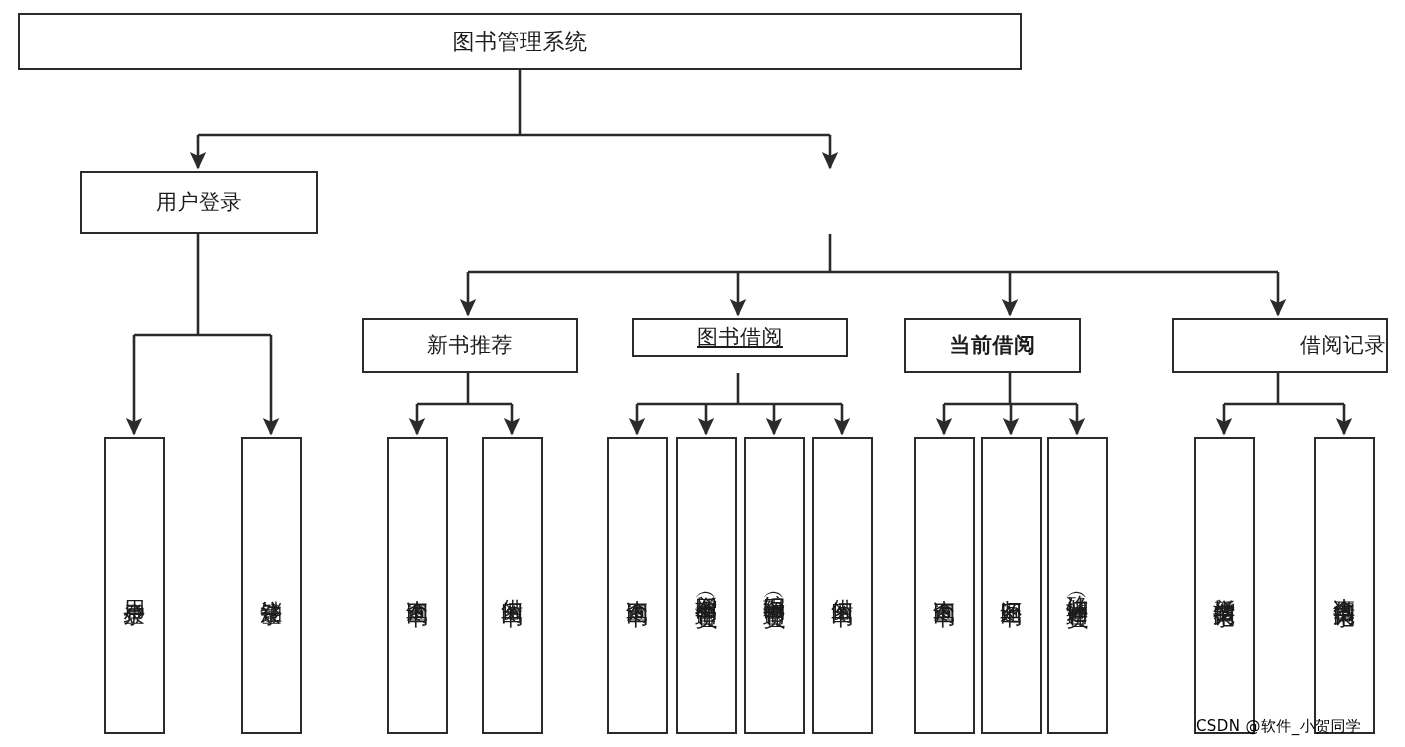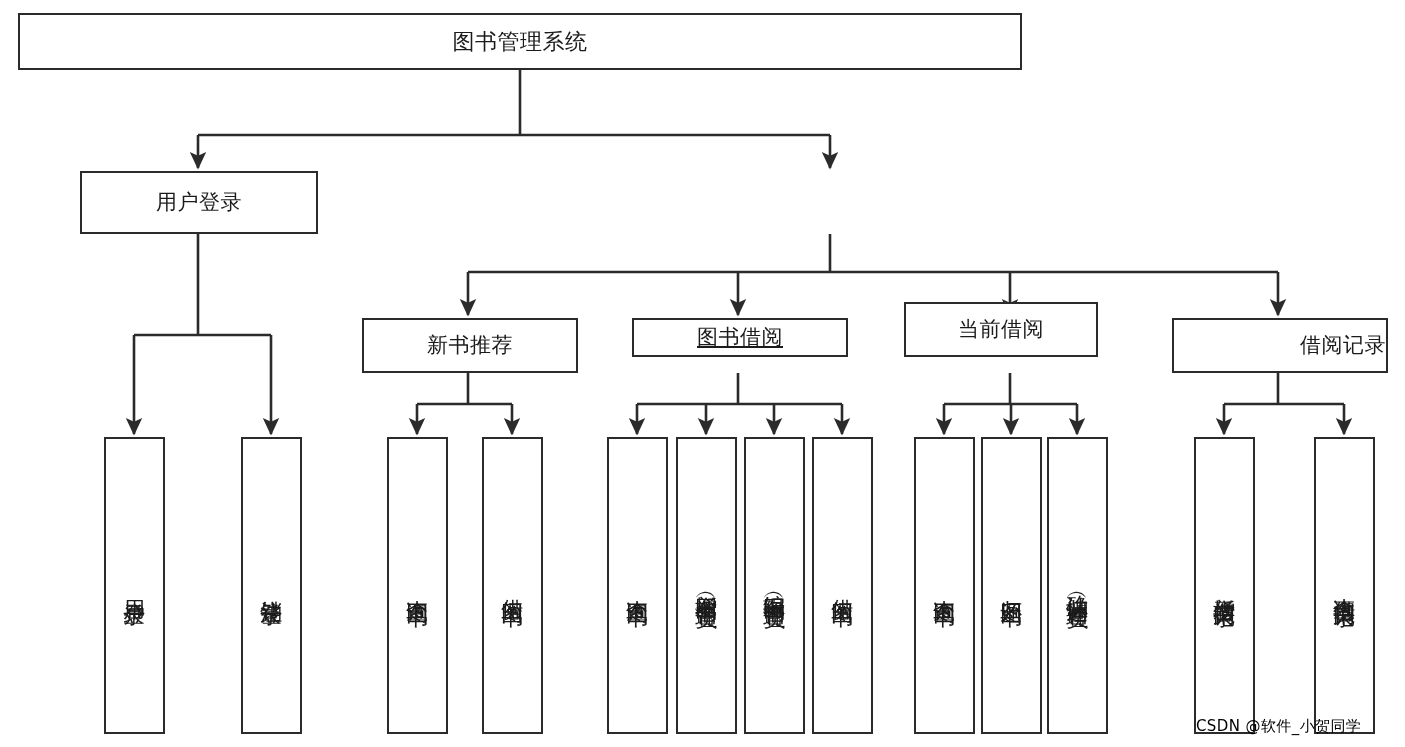--- a/index.html
+++ b/index.html
@@ -137,21 +137,21 @@
 
 
   <div class="node horiz" style="left:362px; top:318px; width:216px; height:55px;">
     <span class="lbl">新书推荐</span>
   </div>
 
   <div class="node horiz" style="left:632px; top:318px; width:216px; height:39px;text-decoration:underline;">
     <span class="lbl">图书借阅</span>
   </div>
 
-  <div class="node horiz" style="left:904px; top:302px; width:194px; height:55px;">
+  <div class="node horiz" style="left:904px; top:318px; width:177px; height:55px;font-weight:bold;">
     <span class="lbl">当前借阅</span>
   </div>
 
   <div class="node horiz" style="left:1172px; top:318px; width:216px; height:55px;justify-content:flex-end;">
     <span class="lbl">借阅记录</span>
   </div>
 
   <div class="node vert" style="left:104px; top:437px; width:61px; height:297px;">
     <span class="lbl">用户登录</span>
   </div>

